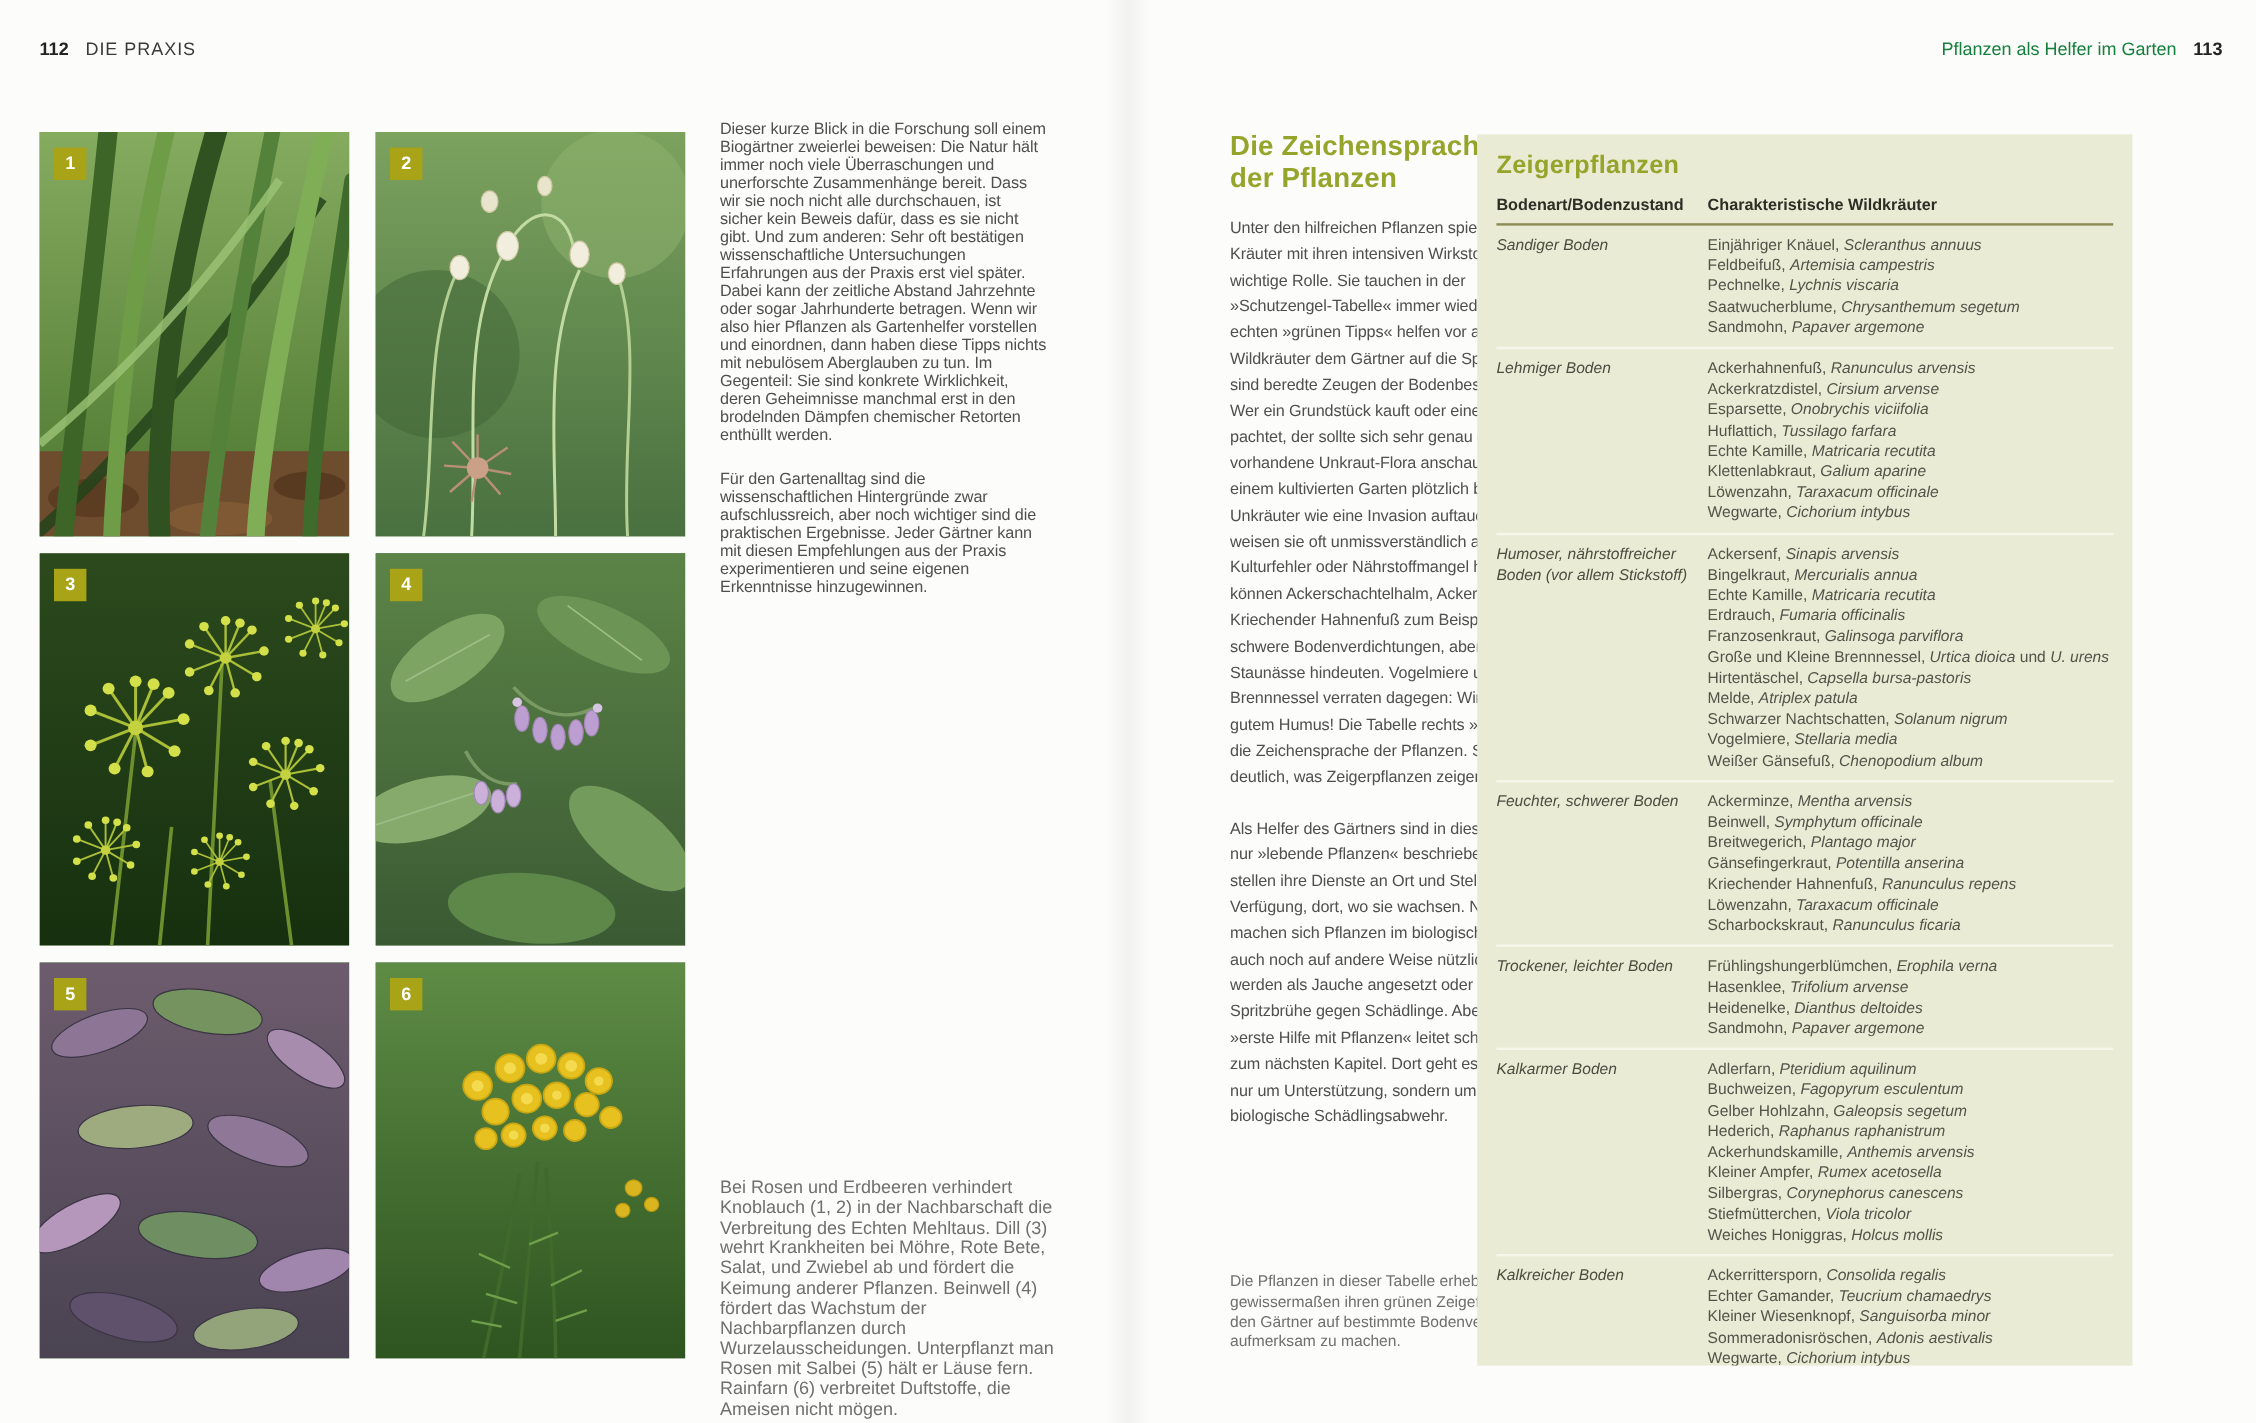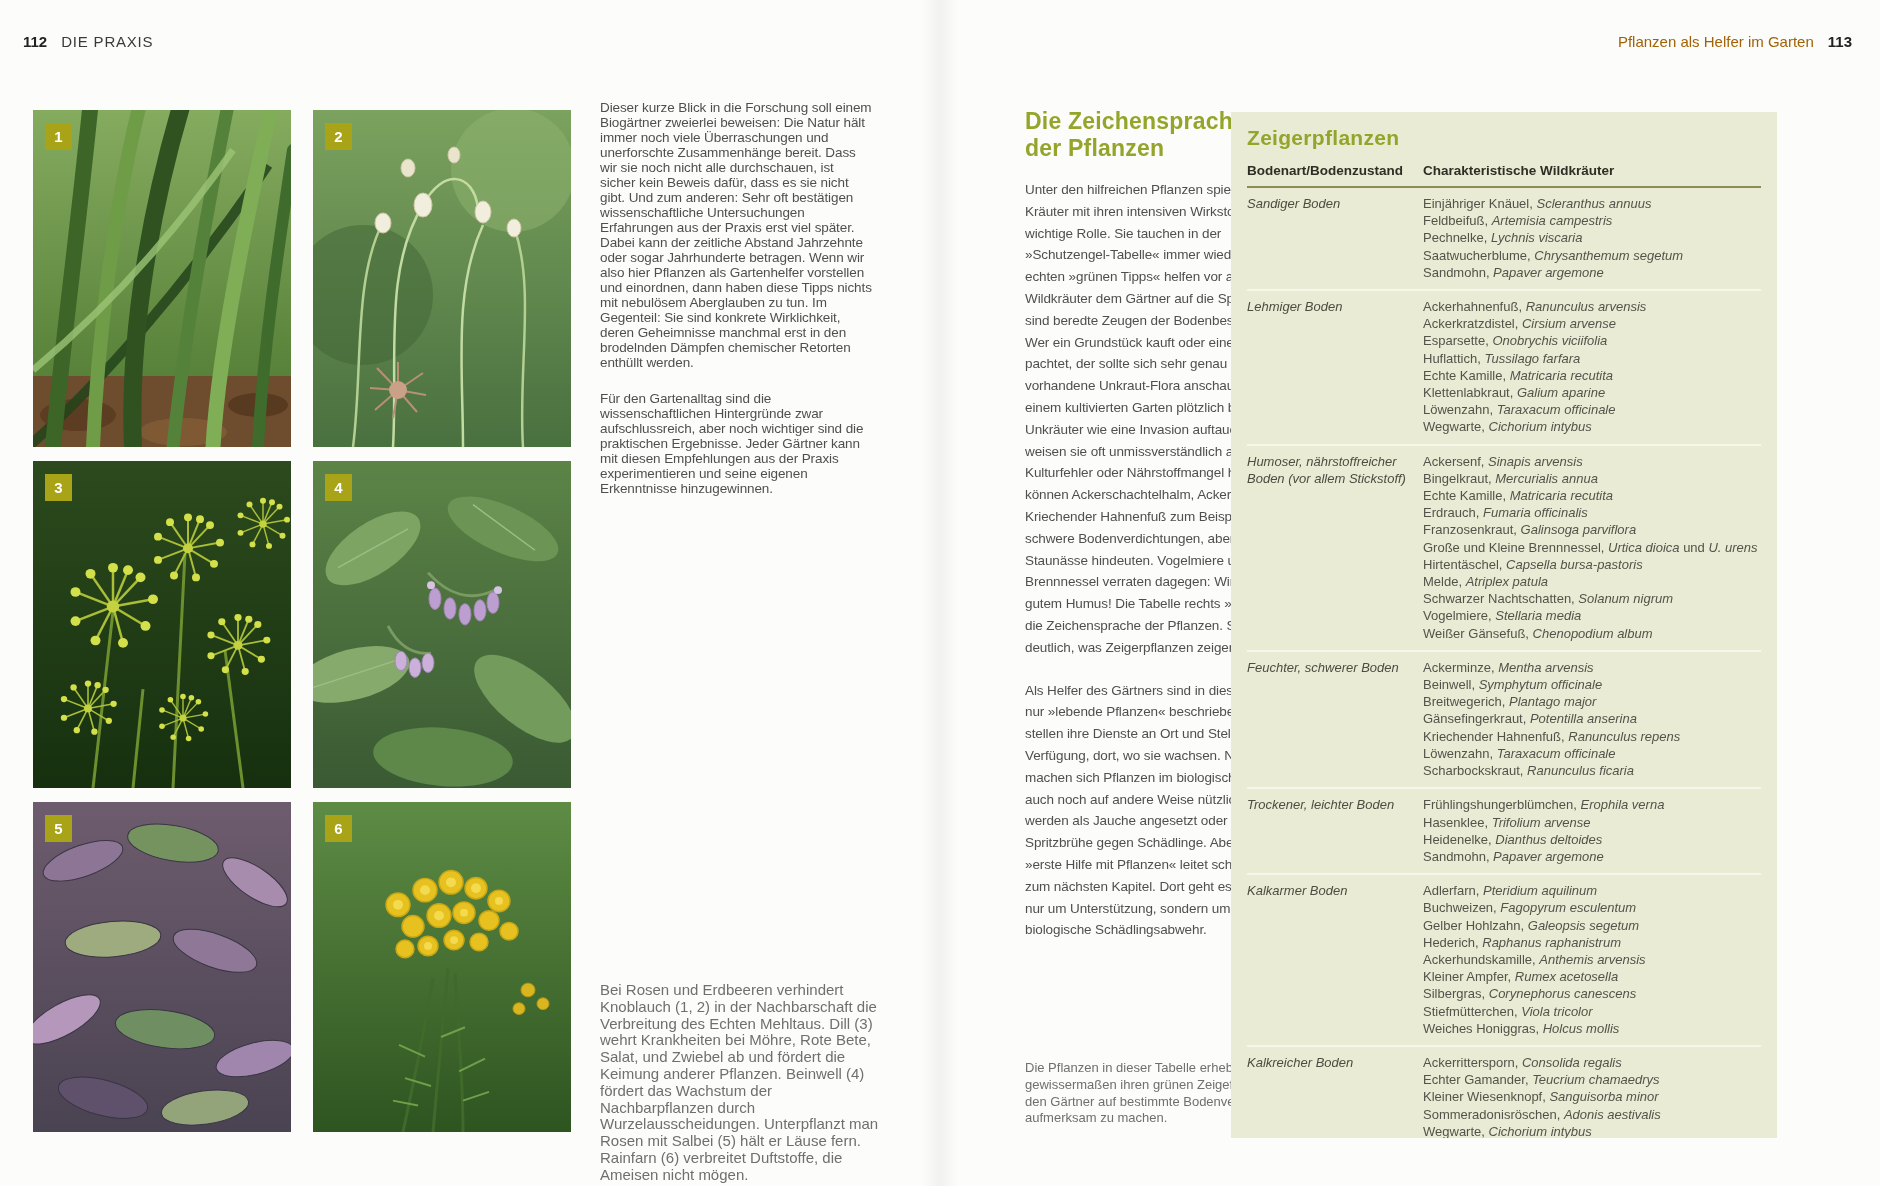--- a/index.html
+++ b/index.html
@@ -2,25 +2,25 @@
 <html lang="de" style="--accent_green: #95a42a; --table_bg: #e9ebd4; --badge_bg: #a8a317; --text_body: #4f4f4f; --text_caption: #6f6f6f; --table_text: #53534a; --table_header_text: #2e2e25; --rule_olive: #8c8c54; --separator: #f6f7ea;"><head>
 <meta charset="utf-8">
 <style>
   html,body{margin:0;padding:0;}
   .page{position:relative;width:1880px;height:1186px;background:#fcfcfa;overflow:hidden;
         font-family:"Liberation Sans",sans-serif;-webkit-font-smoothing:antialiased;}
   .gutter{position:absolute;left:922px;top:0;width:36px;height:100%;
         background:linear-gradient(90deg,rgba(0,0,0,0) 0%,rgba(0,0,0,0.045) 50%,rgba(0,0,0,0) 100%);}
   
   .hdr{position:absolute;top:33px;font-size:15px;color:#3e3e3e;}
-  .hdr-left{left:23px;}
+  .hdr-left{left:33px;}
   .hdr-right{right:28px;text-align:right;}
   .hdr .num{font-weight:bold;color:#232323;}
   .hdr-left .sec{margin-left:14px;letter-spacing:0.8px;color:#3a3a3a;}
-  .hdr-right .sec{margin-right:14px;color:#a16207;}
+  .hdr-right .sec{margin-right:14px;color:#15803d;}
   
   .photo-grid{position:absolute;left:33px;top:110px;width:538px;display:grid;
         grid-template-columns:258px 258px;grid-template-rows:337px 327px 330px;
         column-gap:22px;row-gap:14px;}
   .photo{position:relative;overflow:hidden;background:#4a6a3a;}
   .photo svg{position:absolute;inset:0;width:100%;height:100%;display:block;}
   .badge{position:absolute;left:12px;top:13px;width:27px;height:27px;background:var(--badge_bg);
         color:#fff;font-weight:bold;font-size:15px;display:flex;align-items:center;justify-content:center;}
   
   p{margin:0;}

